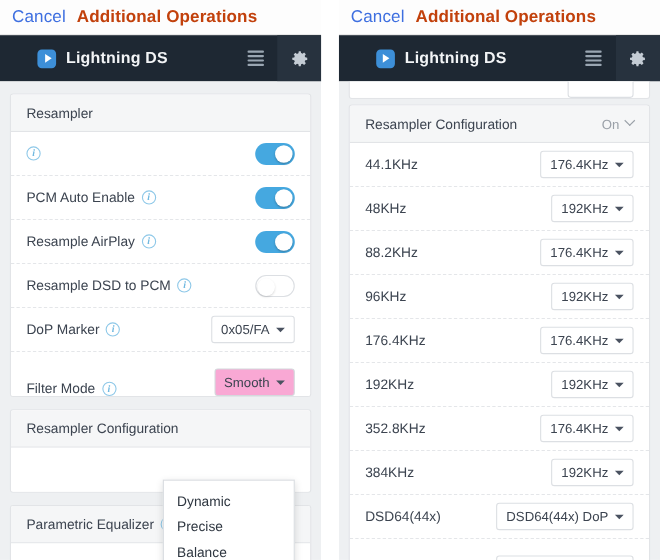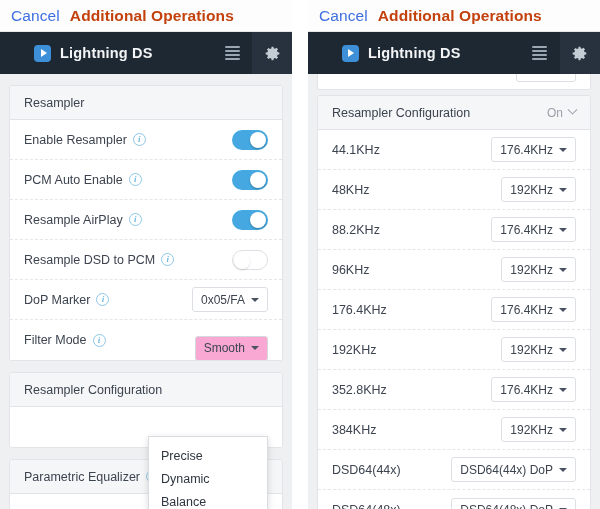--- a/index.html
+++ b/index.html
@@ -63,21 +63,21 @@
     justify-content: space-between;
   }
   .card-head-title { font-size: 12.5px; color: #3c4450; }
   .card-head-right { display: flex; align-items: center; gap: 6px; font-size: 12px; color: #9aa0a8; justify-content: center; }
 
   .row {
     height: 40px; padding: 0 14px; display: flex; align-items: center;
     justify-content: space-between; border-bottom: 1px dashed #e4e6e9;
     background: #ffffff;
   }
-  .row:last-child { border-bottom: none; }
+  .row:last-child { border-bottom: none; align-items: flex-end; }
   .row-label { font-size: 12.5px; color: #3c4450; display: flex; align-items: center; gap: 6px; }
 
   
   .info-icon {
     width: 13px; height: 13px; border-radius: 50%;
     border: 1px solid #8ec8e8; color: #6fb8e0;
     font-size: 9px; line-height: 11px; text-align: center;
     font-family: "Liberation Serif", serif; font-style: italic; font-weight: bold;
   }
 
@@ -165,21 +165,20 @@
 
     <div class="body-scroll">
 
       <div class="card">
         <div class="card-head">
           <span class="card-head-title">Resampler</span>
         </div>
 
         <div class="row">
           <span class="row-label">
-            <span>Enable Resampler</span>
             <span class="info-icon">i</span>
           </span>
           <span class="toggle on">
               <i class="knob"></i>
             </span>
         </div>
 
         <div class="row">
           <span class="row-label">
             <span>PCM Auto Enable</span>
@@ -246,22 +245,22 @@
           <span class="info-icon" style="margin-right:auto;margin-left:6px;">i</span>
         </div>
         <div class="eq-area">
           
           
         </div>
       </div>
 
       <div class="dropdown-menu">
         <div class="menu-pad"></div>
+        <div class="menu-item">Dynamic</div>
         <div class="menu-item">Precise</div>
-        <div class="menu-item">Dynamic</div>
         <div class="menu-item">Balance</div>
 
       </div>
 
     </div>
   </div>
 
   <div class="panel-divider"></div>
 
   <div class="panel right">

